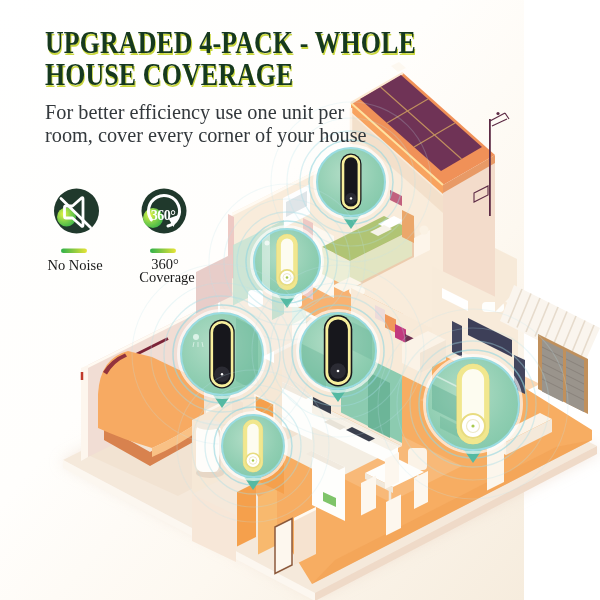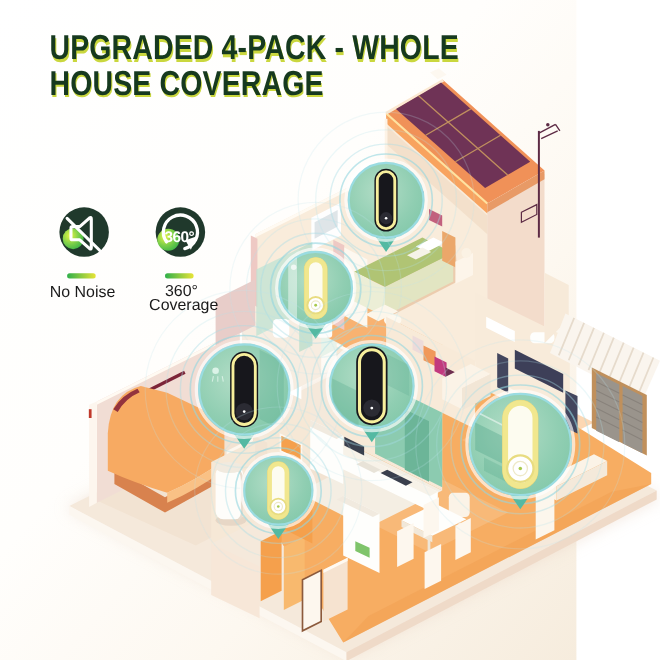--- a/index.html
+++ b/index.html
@@ -1,17 +1,17 @@
 <!DOCTYPE html>
 <html><head>
 <meta charset="utf-8">
 <style>
   html,body{margin:0;padding:0;}
   body{width:600px;height:600px;overflow:hidden;font-family:"Liberation Sans",sans-serif;}
-  #stage{position:relative;width:524px;height:600px;background:linear-gradient(to bottom right,#ffffff 0%,#fffefc 42%,#fdf8f0 68%,#f6ecdd 100%);}
+  #stage{position:relative;width:524px;height:600px;background:linear-gradient(to bottom right,#ffffff 0%,#fffefc 42%,#fdf8f0 68%,#f6ecdd 100%);font-family:Liberation Serif, serif;}
   svg{position:absolute;left:0;top:0;}
 </style>
 </head>
 <body>
 <div id="stage">
 <svg width="600" height="600" viewBox="0 0 600 600">
 <defs>
   <radialGradient id="bubble" cx="0.42" cy="0.38" r="0.75">
     <stop offset="0" stop-color="#b2ddc6"></stop>
           <stop offset="0.62" stop-color="#90ceb2"></stop>
@@ -441,20 +441,21 @@
 
 <rect x="457.0" y="364" width="32" height="80" rx="16" fill="#fdfcf0" stroke="#e2d67c" stroke-width="1"></rect>
 <rect x="459.4" y="366.4" width="27.2" height="75.2" rx="13.6" fill="none" stroke="#f1e78e" stroke-width="5"></rect>
 <circle cx="473" cy="426" r="12" fill="#ffffff" stroke="#e8dc80" stroke-width="2"></circle>
 <circle cx="473" cy="426" r="6.5" fill="none" stroke="#eee9c8" stroke-width="1.2"></circle>
 <circle cx="473" cy="426" r="1.6" fill="#a8c94e"></circle>
 </svg>
 
 <div style="position:absolute;left:45px;top:27px;width:560px;font-weight:bold;font-size:31.5px;line-height:32px;color:#16391f;letter-spacing:0.2px;text-shadow:1px 2px 0 rgba(193,208,28,0.85);transform:scaleX(0.82);transform-origin:0 0;white-space:nowrap;">UPGRADED 4-PACK - WHOLE<br>HOUSE COVERAGE</div>
 
+<div style="position:absolute;left:45px;top:101px;width:440px;font-size:20.3px;line-height:23px;color:#33383c;">For better efficiency use one unit per<br>room, cover every corner of your house</div>
 
 <svg width="120" height="120" viewBox="0 0 120 120" style="left:30px;top:182.5px;">
   <defs>
     <linearGradient id="bar2" x1="0" y1="0" x2="1" y2="0">
       <stop offset="0" stop-color="#2fb04b"></stop>
           <stop offset="1" stop-color="#e8e437"></stop>
     </linearGradient>
     <radialGradient id="blob2" cx="0.35" cy="0.35" r="0.8">
       <stop offset="0" stop-color="#e6f443"></stop>
           <stop offset="0.5" stop-color="#7ed04a"></stop>

